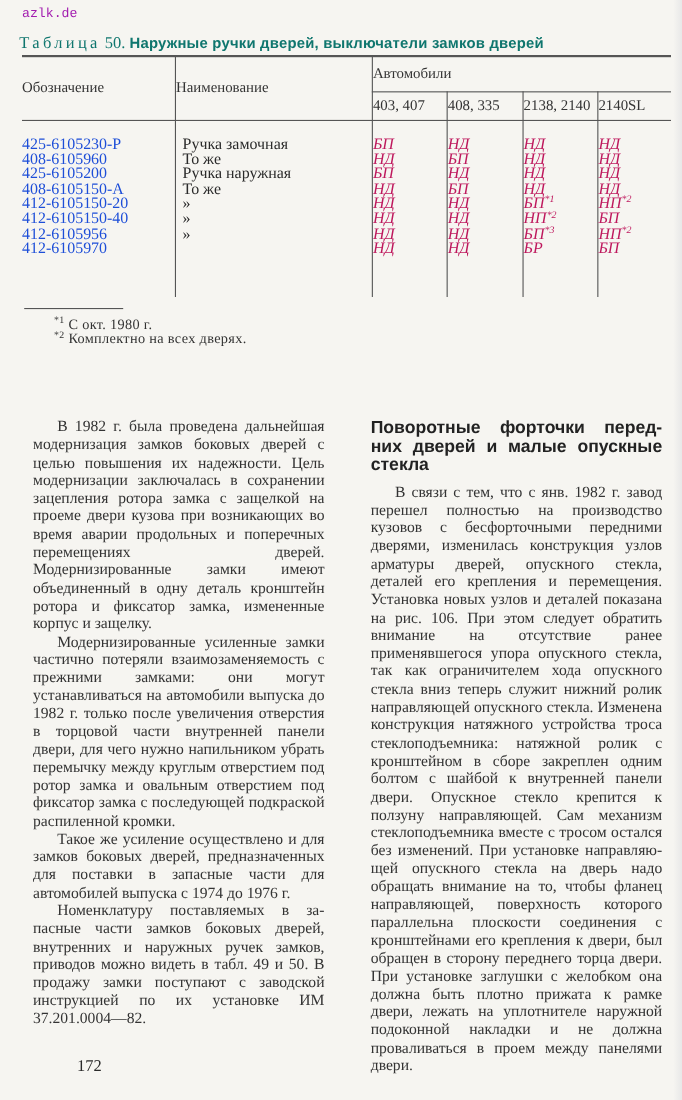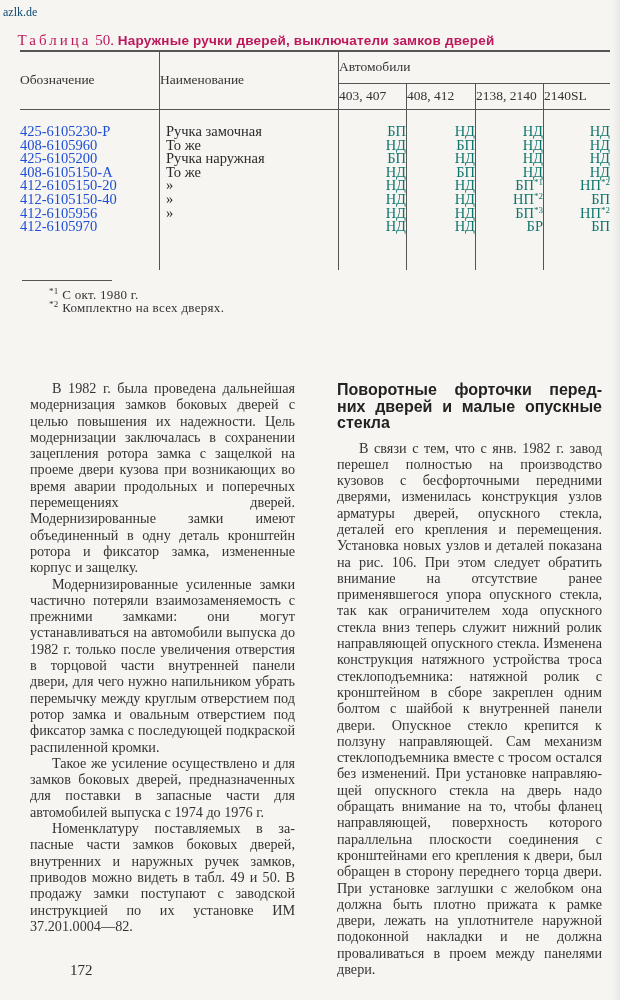--- a/index.html
+++ b/index.html
@@ -4,42 +4,42 @@
 <style>
   html, body { margin: 0; padding: 0; }
   body {
     width: 620px; height: 1000px; overflow: hidden;
     background: #f6f5f1;
     color: #2a2a2a;
     font-family: "Liberation Serif", "DejaVu Serif", serif;
     position: relative;
   }
   .site-label {
-    position: absolute; left: 3px; top: 5px;
-    font-family: Liberation Serif, serif;
-    font-size: 12px; color: #0c4a6e;
+    position: absolute; left: 20px; top: 5px;
+    font-family: Liberation Mono, monospace;
+    font-size: 12px; color: #a21caf;
   }
   .table-caption {
     position: absolute; left: 0; top: 32px; width: 512px;
-    text-align: center; font-size: 15px; color: #be185d;
+    text-align: center; font-size: 15px; color: #0f766e;
   }
   .table-caption .spaced { letter-spacing: 3px; }
   .table-caption b { font-family: "Liberation Sans", "DejaVu Sans", sans-serif; font-weight: bold; font-size: 13.5px; letter-spacing: 0.2px; }
 
   .tbl {
     position: absolute; left: 20px; top: 50px; width: 590px; height: 220px;
   }
   .hline { position: absolute; background: #555; height: 1px; }
   .vline { position: absolute; background: #555; width: 1px; }
   .th {
     position: absolute; font-size: 13.5px; color: #333; text-align: left;
   }
   .col-code { position: absolute; left: 0; width: 145px; font-size: 14.5px; line-height: 13.6px; color: #1d4ed8; }
   .col-name { position: absolute; left: 146px; width: 170px; font-size: 14.5px; line-height: 13.6px; color: #2a2a2a; }
-  .col-val { position: absolute; font-size: 14.5px; line-height: 13.6px; text-align: right; color: #0f766e; }
+  .col-val { position: absolute; font-size: 14.5px; line-height: 13.6px; text-align: left; color: #be185d; font-style: italic; }
   .row-line { height: 13.6px; white-space: nowrap; }
   .name-wrap { white-space: normal; text-align: justify; text-align-last: left; width: 165px; }
   sup { font-size: 9px; line-height: 0; vertical-align: 5px; }
 
   .footnotes {
     position: absolute; left: 22px; top: 280px; font-size: 13px; color: #333;
   }
   .footnotes .rule { width: 90px; height: 1px; background: #555; margin-bottom: 7px; }
   .fn { padding-left: 27px; line-height: 13px; letter-spacing: 0.3px; }
   .fn sup { font-size: 9px; }
@@ -86,21 +86,21 @@
   <div class="vline" style="left:139px; top:0; height:220px;"></div>
   <div class="vline" style="left:318px; top:0; height:220px;"></div>
   <div class="vline" style="left:386px; top:33px; height:187px;"></div>
   <div class="vline" style="left:455px; top:33px; height:187px;"></div>
   <div class="vline" style="left:523px; top:33px; height:187px;"></div>
 
   <div class="th" style="left:0; width:139px; top:22px;">Обозначение</div>
   <div class="th" style="left:140px; width:178px; top:22px;">Наименование</div>
   <div class="th" style="left:319px; width:271px; top:9px;">Автомобили</div>
   <div class="th" style="left:319px; width:67px; top:38px;">403, 407</div>
-  <div class="th" style="left:387px; width:68px; top:38px;">408, 412</div>
+  <div class="th" style="left:387px; width:68px; top:38px;">408, 335</div>
   <div class="th" style="left:456px; width:67px; top:38px;">2138, 2140</div>
   <div class="th" style="left:524px; width:66px; top:38px;">2140SL</div>
 
   <div id="rows" style="position:absolute; left:0; top:75px; width:590px;">
       <div class="col-code" style="left: 0px; padding-left: 0px;">
         <div class="row-line">425-6105230-Р</div>
         <div class="row-line">408-6105960</div>
         <div class="row-line">425-6105200</div>
         <div class="row-line">408-6105150-А</div>
         <div class="row-line">412-6105150-20</div>

